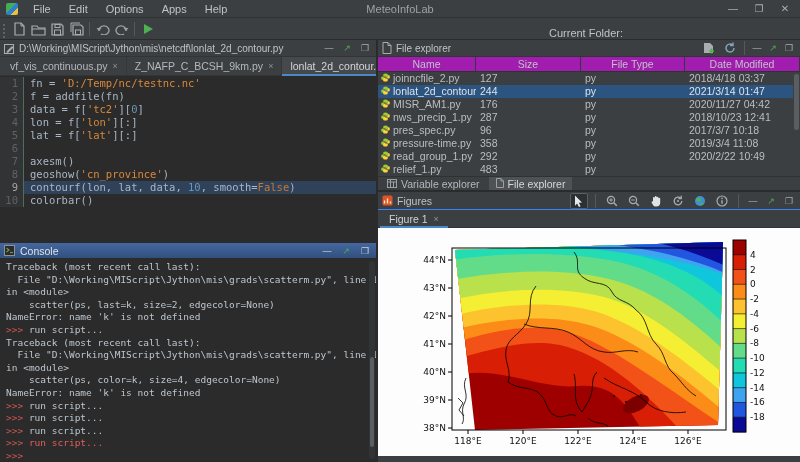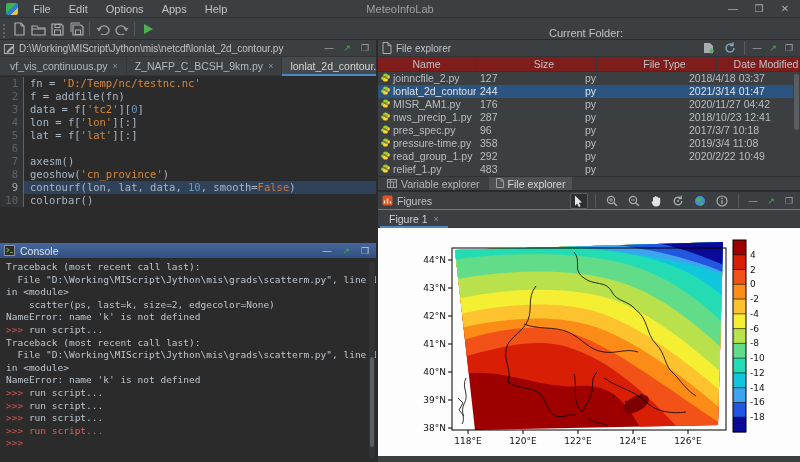--- a/index.html
+++ b/index.html
@@ -65,22 +65,22 @@
     font-family:"DejaVu Sans Mono", monospace; font-size:9.5px; line-height:12.6px; color:#bdc6ce; }
   .con-line { white-space:pre; }
   .prompt { color:#cf5650; }
   .con-red { color:#e35d5b; }
   #con-scroll { position:absolute; right:1px; top:2px; width:6px; height:198px; background:#313335; border-radius:3px; }
   #con-thumb { position:absolute; left:1px; top:96px; width:4px; height:90px; background:#5a5e60; border-radius:2px; }
 
   
   #fx { left:378px; top:40px; width:422px; height:150px; background:#3c3f41; }
   #fx-head-icons { display:flex; align-items:center; gap:2px; }
-  #fx-table-head { display:grid; grid-template-columns:98px 105px 104px 1fr; height:15px; background:#7f1d1d;
-    border-bottom:1px solid #2f3233;gap:16px; }
+  #fx-table-head { display:grid; grid-template-columns:98px 105px 104px 1fr; height:15px; background:#a21caf;
+    border-bottom:1px solid #2f3233; }
   #fx-table-head div { text-align:center; font-size:10.5px; color:#bfc3c6; line-height:15px;
     border-right:1px solid #34373a; overflow:hidden; }
   #file-rows { height:104px; overflow:hidden; position:relative; }
   .frow { display:grid; grid-template-columns:98px 105px 104px 1fr; height:13px; font-size:10.5px; color:#b9bec2; }
   .frow.sel { background:#2b5480; color:#dde3e8; }
   .fcell { line-height:13px; padding-left:4px; white-space:nowrap; overflow:hidden; }
   .fcell.name { display:flex; align-items:center; gap:3px; padding-left:3px; }
   #fx-scroll { position:absolute; right:0px; top:0px; width:7px; height:104px; background:#3c3f41; }
   #fx-thumb { position:absolute; right:1px; top:2px; width:5px; height:56px; background:#5a5e60; border-radius:2px; }
   #fx-tabs { height:14px; display:flex; gap:2px; padding-left:2px; background:#3c3f41; border-top:1px solid #2f3233; }
@@ -242,20 +242,21 @@
     <div id="console-body">
       <div class="con-line"><span>Traceback (most recent call last):</span></div>
         <div class="con-line"><span>  File "D:\Working\MIScript\Jython\mis\grads\scatterm.py", line 10,</span></div>
         <div class="con-line"><span>in &lt;module&gt;</span></div>
         <div class="con-line"><span>    scatter(ps, last=k, size=2, edgecolor=None)</span></div>
         <div class="con-line"><span>NameError: name 'k' is not defined</span></div>
         <div class="con-line"><span class="prompt">&gt;&gt;&gt; </span><span>run script...</span></div>
         <div class="con-line"><span>Traceback (most recent call last):</span></div>
         <div class="con-line"><span>  File "D:\Working\MIScript\Jython\mis\grads\scatterm.py", line 10,</span></div>
         <div class="con-line"><span>in &lt;module&gt;</span></div>
+        <div class="con-line"><span>    scatter(ps, color=k, size=4, edgecolor=None)</span></div>
         <div class="con-line"><span>NameError: name 'k' is not defined</span></div>
         <div class="con-line"><span class="prompt">&gt;&gt;&gt; </span><span>run script...</span></div>
         <div class="con-line"><span class="prompt">&gt;&gt;&gt; </span><span>run script...</span></div>
         <div class="con-line"><span class="prompt">&gt;&gt;&gt; </span><span>run script...</span></div>
         <div class="con-line"><span class="prompt">&gt;&gt;&gt; </span><span class="con-red">run script...</span></div>
         <div class="con-line"><span class="prompt">&gt;&gt;&gt; </span><span class="con-red"></span></div>
     <div id="con-scroll">
           <div id="con-thumb"></div>
         </div>
       </div>

